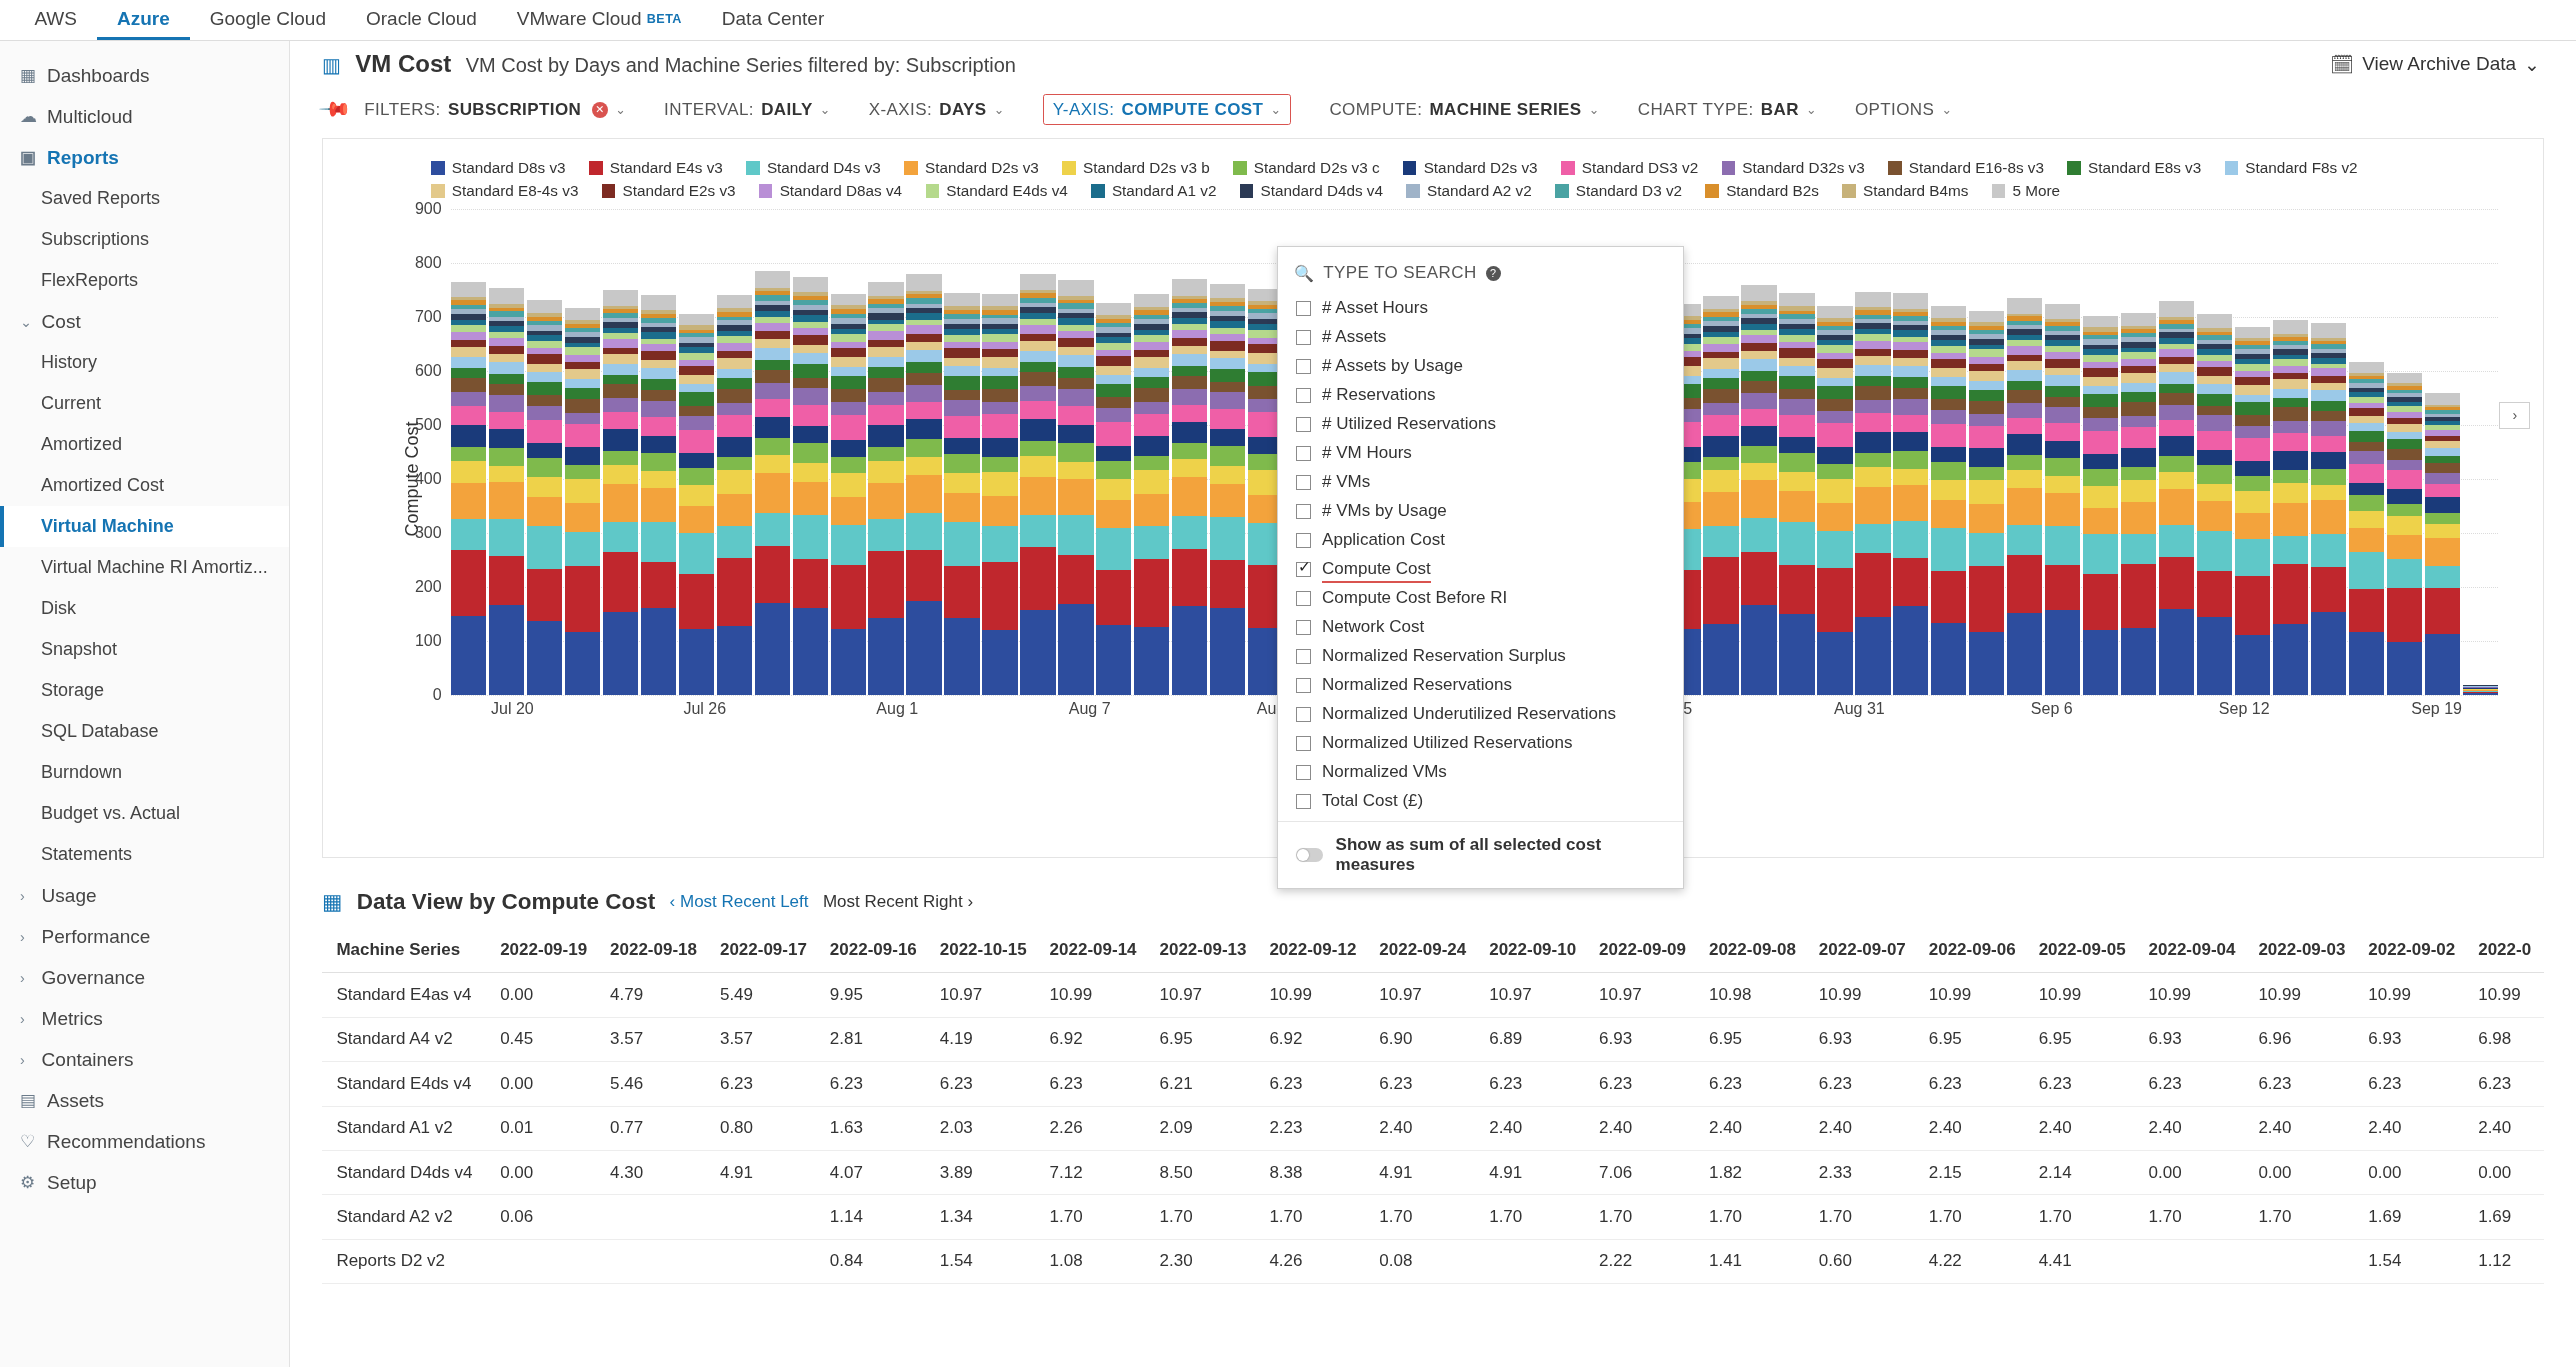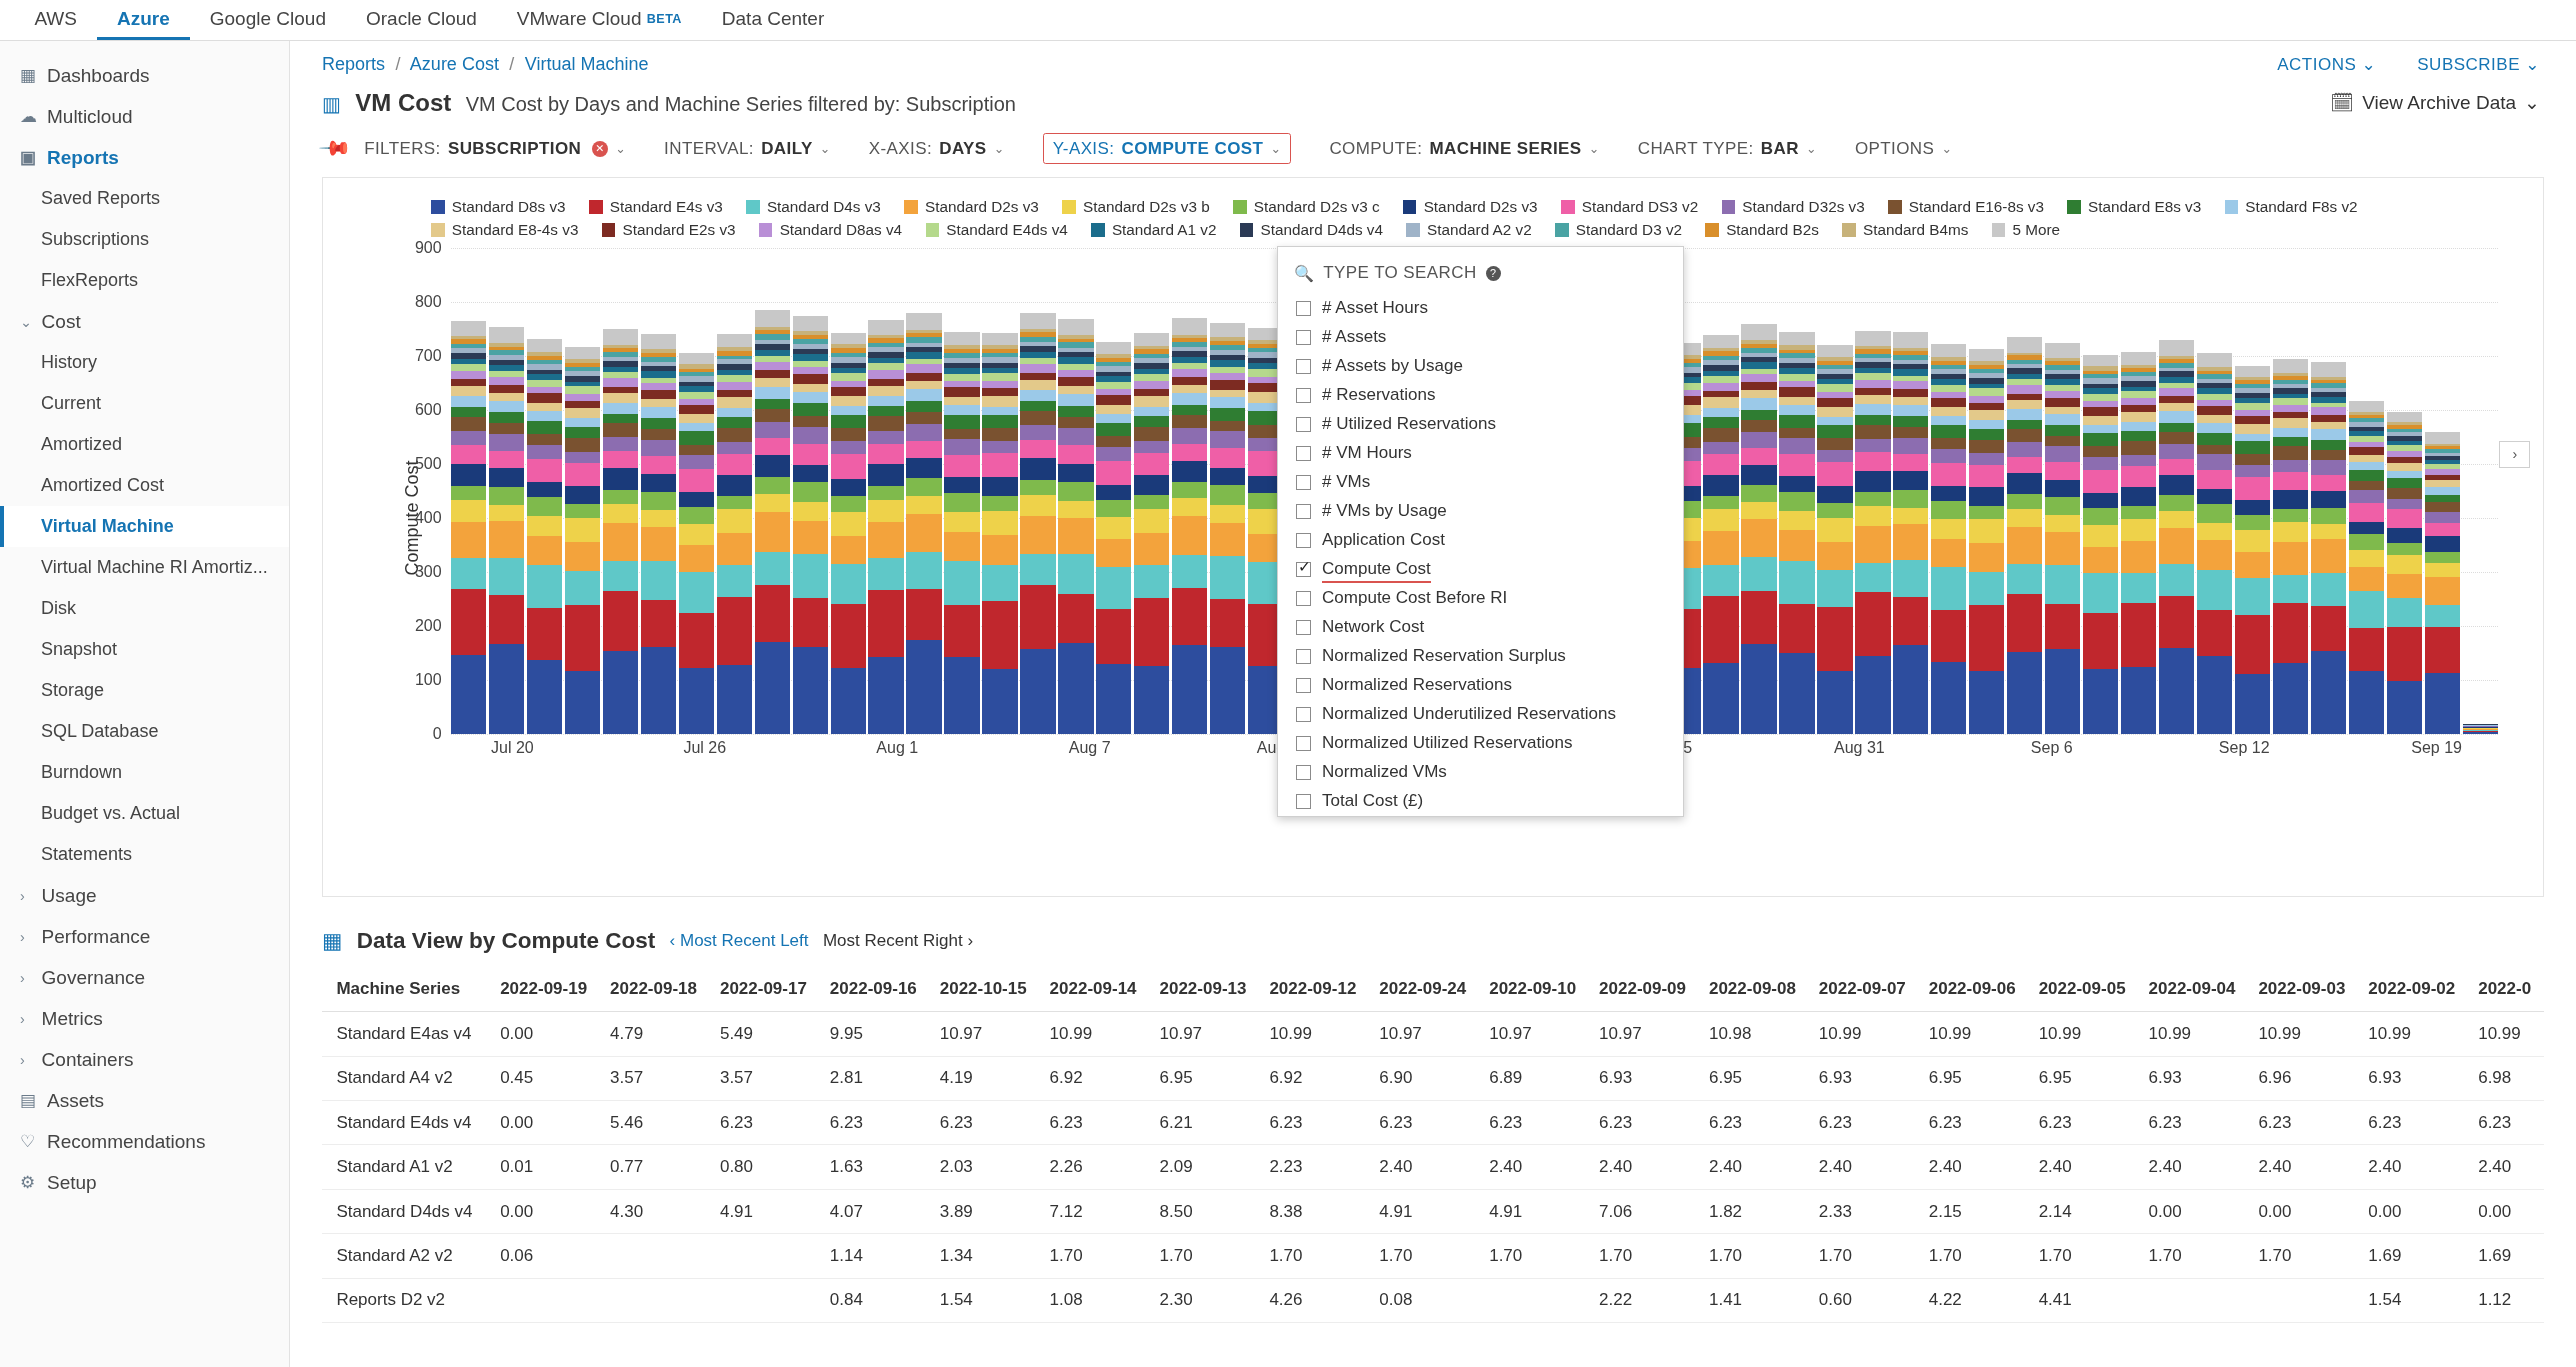--- a/index.html
+++ b/index.html
@@ -335,33 +335,20 @@
         <span>Recommendations</span>
       </div>
     <div class="side-item">
         <span class="ico">⚙</span>
         <span>Setup</span>
       </div>
   </div>
 
   <div id="main">
 
-    <div id="breadcrumb-bar">
-      <div class="crumbs">
-        <span>Reports</span>
-        <span class="sep">/</span>
-        <span>Azure Cost</span>
-        <span class="sep">/</span>
-        <span class="crumb-last">Virtual Machine</span>
-      </div>
-      <div class="right-acts">
-        <span><span>ACTIONS</span> <span>⌄</span></span>
-        <span><span>SUBSCRIBE</span> <span>⌄</span></span>
-      </div>
-    </div>
 
     <div id="title-bar">
       <div class="title-left">
         <span class="chart-ico">▥</span>
         <span class="page-title">VM Cost</span>
         <span class="page-sub">VM Cost by Days and Machine Series filtered by: Subscription</span>
       </div>
       <div class="archive">
         <span>🗓</span>
         <span>View Archive Data</span>
@@ -1974,20 +1961,24 @@
           </div>
           <div class="opt">
             <span class="cb"></span>
             <span class="lbl">Normalized VMs</span>
           </div>
           <div class="opt">
             <span class="cb"></span>
             <span class="lbl">Total Cost (£)</span>
           </div>
         </div>
+      <div class="foot">
+        <span class="toggle"></span>
+        <span>Show as sum of all selected cost measures</span>
+      </div>
     </div>
 
     <div id="dataview">
       <div id="dv-head">
         <div class="dv-left">
           <span class="grid-ico">▦</span>
           <span class="dv-title">Data View by Compute Cost</span>
           <span class="dv-nav">
             <span>‹</span>
             <span>Most Recent Left</span>

